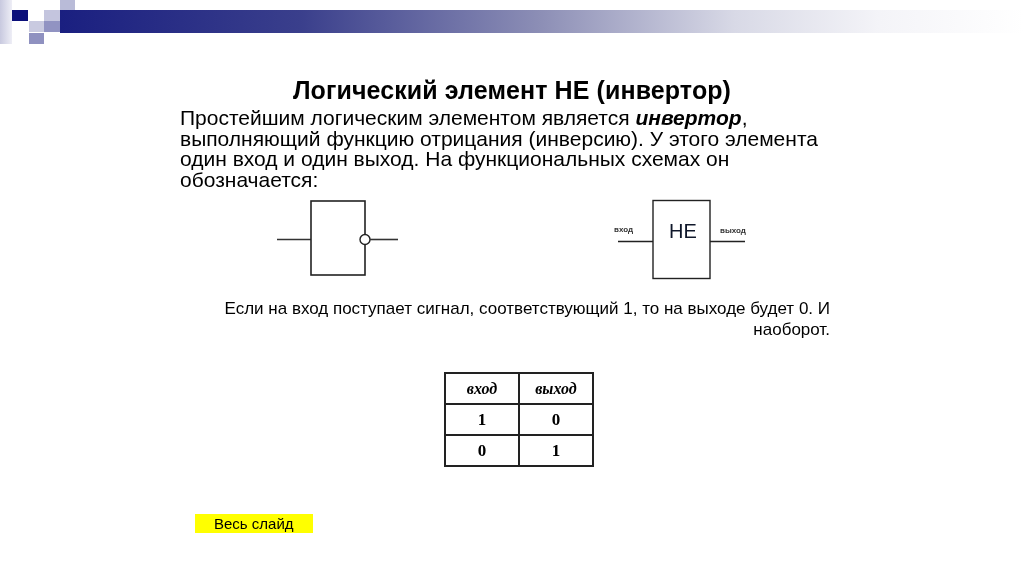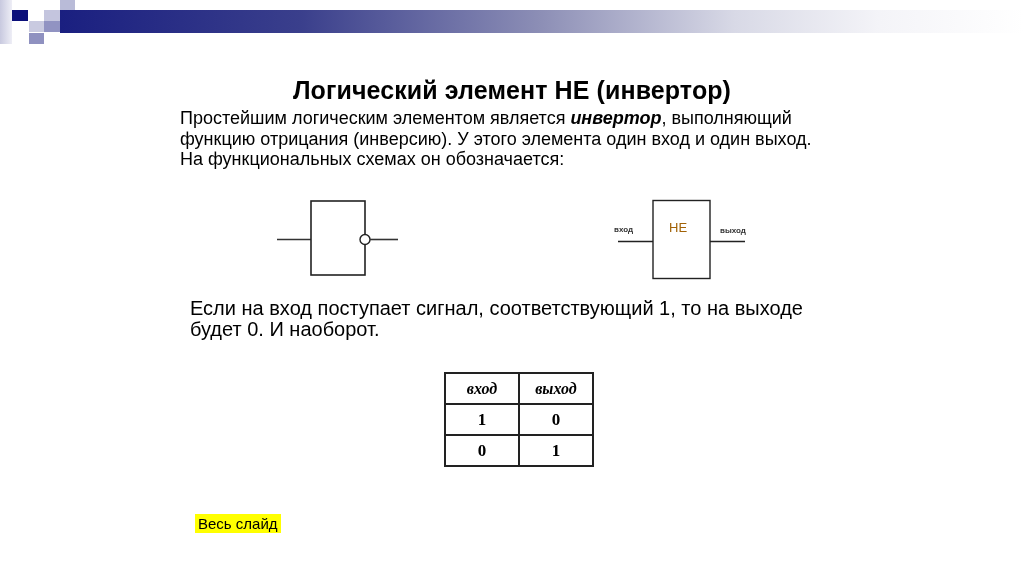--- a/index.html
+++ b/index.html
@@ -13,46 +13,46 @@
   .bar {
     position: absolute; left: 60px; top: 10px; width: 964px; height: 23px;
     background: linear-gradient(to right, #1a1f80 0%, #3a3f8c 25%, #8d8fb6 50%, #d8d9e6 70%, #f4f4f8 85%, #ffffff 100%);
   }
   .title {
     position: absolute; left: 0; width: 1024px; top: 58px;
     text-align: center; font-weight: bold; font-size: 25px; letter-spacing: 0.1px; margin-top: 18px;
   }
   .para {
     position: absolute; left: 180px; top: 108px; width: 640px;
-    font-size: 18px; line-height: 20.5px;
+    font-size: 21px; line-height: 20.5px;
   }
   .para b { font-style: italic; }
   .gate-label {
     position: absolute; font-size: 8px; font-weight: bold; color: #333;
   }
   .ne-text {
-    position: absolute; font-size: 13px; color: #a16207;
+    position: absolute; font-size: 20px; color: #0f172a;
   }
   .sentence {
     position: absolute; left: 190px; width: 640px; top: 298px;
-    text-align: left; font-size: 20px; line-height: 21px;
+    text-align: right; font-size: 17px; line-height: 21px;
   }
   table.truth {
     position: absolute; left: 444px; top: 372px;
     border-collapse: collapse;
     font-family: "Liberation Serif", serif; font-weight: bold;
   }
   table.truth td, table.truth th {
     border: 2px solid #222; width: 72px; height: 29px;
     text-align: center; font-size: 17px; padding: 0;
   }
   table.truth th { font-style: italic; font-size: 16px; }
   .highlight {
     position: absolute; left: 195px; top: 514px;
-    background: #ffff00; font-size: 15px; padding: 0 3px; line-height: 19px;
+    background: #ffff00; font-size: 15px; padding: 0 19px; line-height: 19px;
   }
 </style>
 </head>
 <body>
 
 <div class="sq" style="left:0;top:0;width:12px;height:44px;background:linear-gradient(to right,#c8c9df,#eeeef6);"></div>
 <div class="sq" style="left:12px;top:10px;width:16px;height:11px;background:#0b0f7a;"></div>
 <div class="sq" style="left:29px;top:21px;width:15px;height:11px;background:#c9cae0;"></div>
 <div class="sq" style="left:29px;top:33px;width:15px;height:11px;background:#8f91c0;"></div>
 <div class="sq" style="left:44px;top:10px;width:16px;height:11px;background:#c4c5de;"></div>

